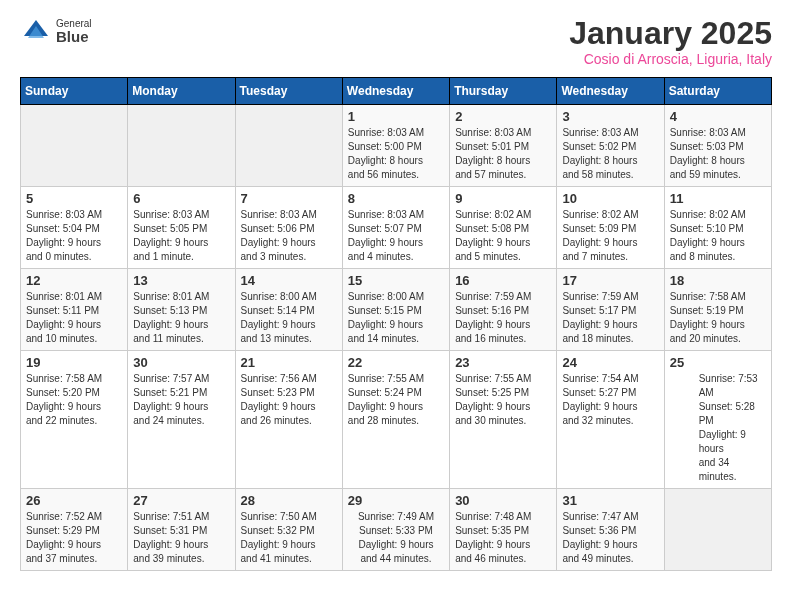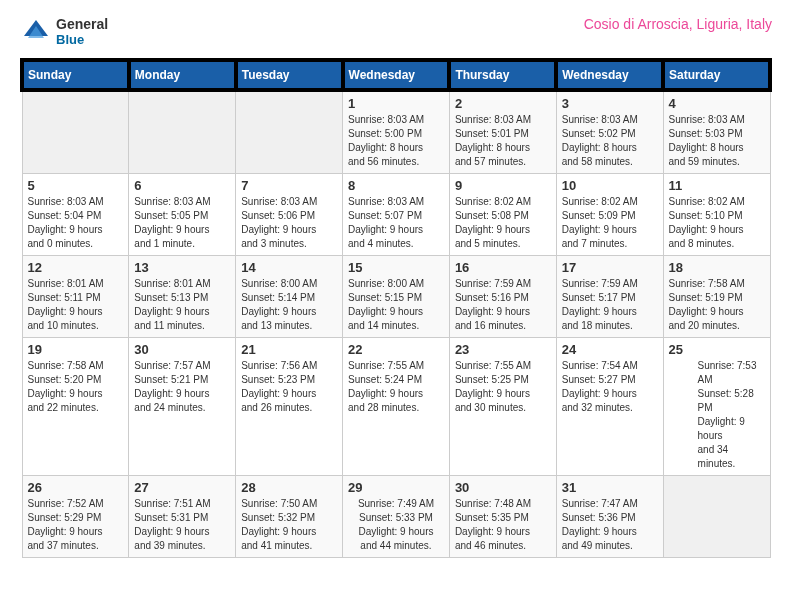--- a/index.html
+++ b/index.html
@@ -23,28 +23,28 @@
       display: flex;
       align-items: center;
       gap: 4px;
     }
     .logo-text {
       display: flex;
       flex-direction: column;
       line-height: 1.1;
     }
     .logo-general {
-      font-size: 14px;
+      font-size: 10px;
+      font-weight: normal;
+      color: #333;
+    }
+    .logo-blue {
+      font-size: 15px;
       font-weight: bold;
-      color: #333;
-    }
-    .logo-blue {
-      font-size: 13px;
-      font-weight: bold;
-      color: #0369a1;
+      color: #404040;
     }
     .logo-icon {
       width: 32px;
       height: 32px;
     }
     .title-block {
       text-align: right;
     }
     .month-title {
       font-size: 32px;
@@ -61,21 +61,21 @@
       border-collapse: collapse;
       table-layout: fixed;
     }
     thead th {
       background: #1a5fa8;
       color: #fff;
       font-size: 12px;
       font-weight: bold;
       padding: 6px 4px;
       text-align: left;
-      border: 4px solid #000000;
+      border: 1px solid #000000;
     }
     tbody td {
       border: 1px solid #ccc;
       vertical-align: top;
       padding: 4px 5px;
       font-size: 10.5px;
       color: #333;
       height: 80px;
       background: #fff;
     }
@@ -107,20 +107,21 @@
       <svg class="logo-icon" viewBox="0 0 32 32">
         <polygon points="16,4 28,20 4,20" fill="#1a5fa8"></polygon>
         <polygon points="16,10 24,22 8,22" fill="#4a9de0" opacity="0.7"></polygon>
       </svg>
       <div class="logo-text">
         <span class="logo-general">General</span>
         <span class="logo-blue">Blue</span>
       </div>
     </div>
     <div class="title-block">
+      <div class="month-title">January 2025</div>
       <div class="location-title">Cosio di Arroscia, Liguria, Italy</div>
     </div>
   </div>
 
   <table>
     <thead>
       <tr>
       <th>Sunday</th>
           <th>Monday</th>
           <th>Tuesday</th>

